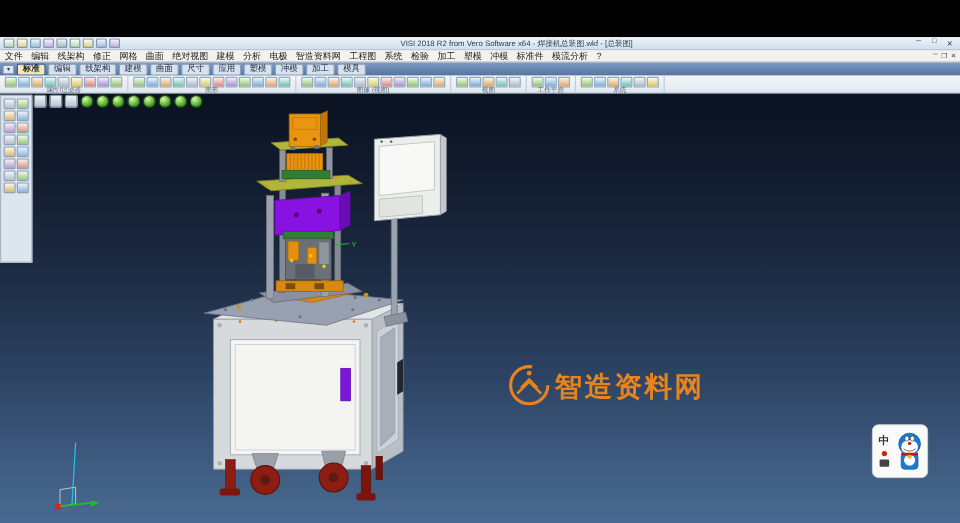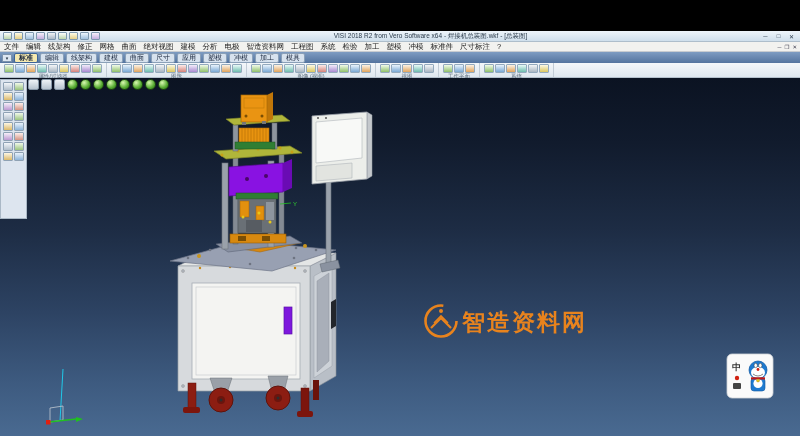--- a/index.html
+++ b/index.html
@@ -141,21 +141,21 @@
         <span class="menu-item">分析</span>
         <span class="menu-item">电极</span>
         <span class="menu-item">智造资料网</span>
         <span class="menu-item">工程图</span>
         <span class="menu-item">系统</span>
         <span class="menu-item">检验</span>
         <span class="menu-item">加工</span>
         <span class="menu-item">塑模</span>
         <span class="menu-item">冲模</span>
         <span class="menu-item">标准件</span>
-        <span class="menu-item">尺寸标注</span>
+        <span class="menu-item">模流分析</span>
         <span class="menu-item">?</span>
       </div>
     <div class="mwin">
       <span>─</span>
       <span>❐</span>
       <span>✕</span>
     </div>
   </div>
 
   <div class="tabbar">

